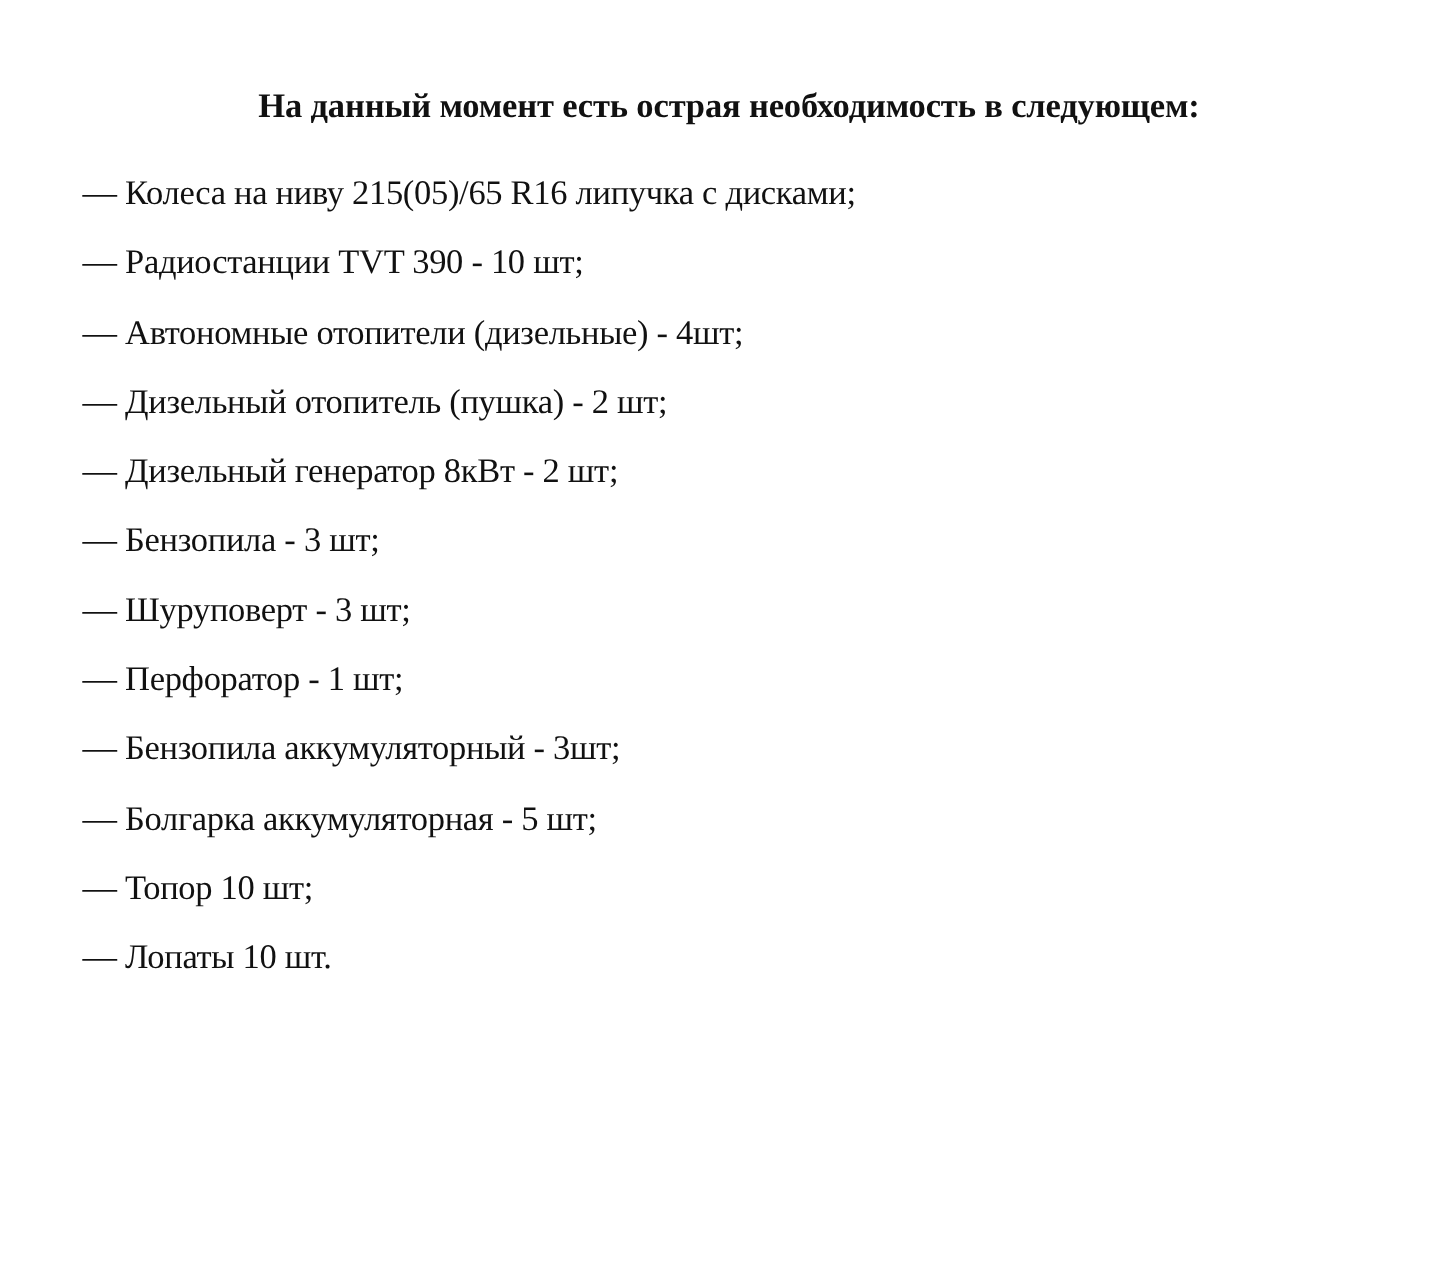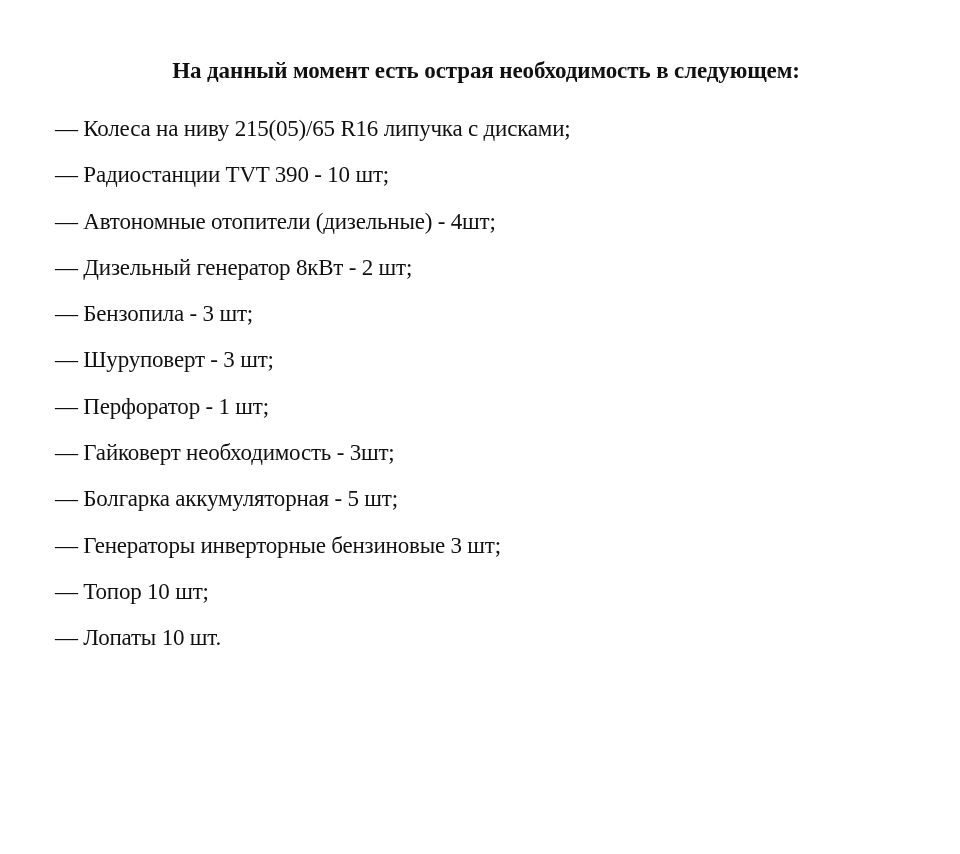--- a/index.html
+++ b/index.html
@@ -52,23 +52,23 @@
   </style>
 </head>
 <body>
 
 <div class="doc">
   <h1 class="title">На данный момент есть острая необходимость в следующем:</h1>
   <ul class="list">
     <li>— Колеса на ниву 215(05)/65 R16 липучка с дисками;</li>
     <li>— Радиостанции TVT 390 - 10 шт;</li>
     <li>— Автономные отопители (дизельные) - 4шт;</li>
+    <li>— Дизельный отопитель (пушка) - 2 шт;</li>
     <li>— Дизельный генератор 8кВт - 2 шт;</li>
     <li>— Бензопила - 3 шт;</li>
     <li>— Шуруповерт - 3 шт;</li>
     <li>— Перфоратор - 1 шт;</li>
-    <li>— Гайковерт необходимость - 3шт;</li>
+    <li>— Бензопила аккумуляторный - 3шт;</li>
     <li>— Болгарка аккумуляторная - 5 шт;</li>
-    <li>— Генераторы инверторные бензиновые 3 шт;</li>
     <li>— Топор 10 шт;</li>
     <li>— Лопаты 10 шт.</li>
   </ul>
 </div>
 
 </body></html>

